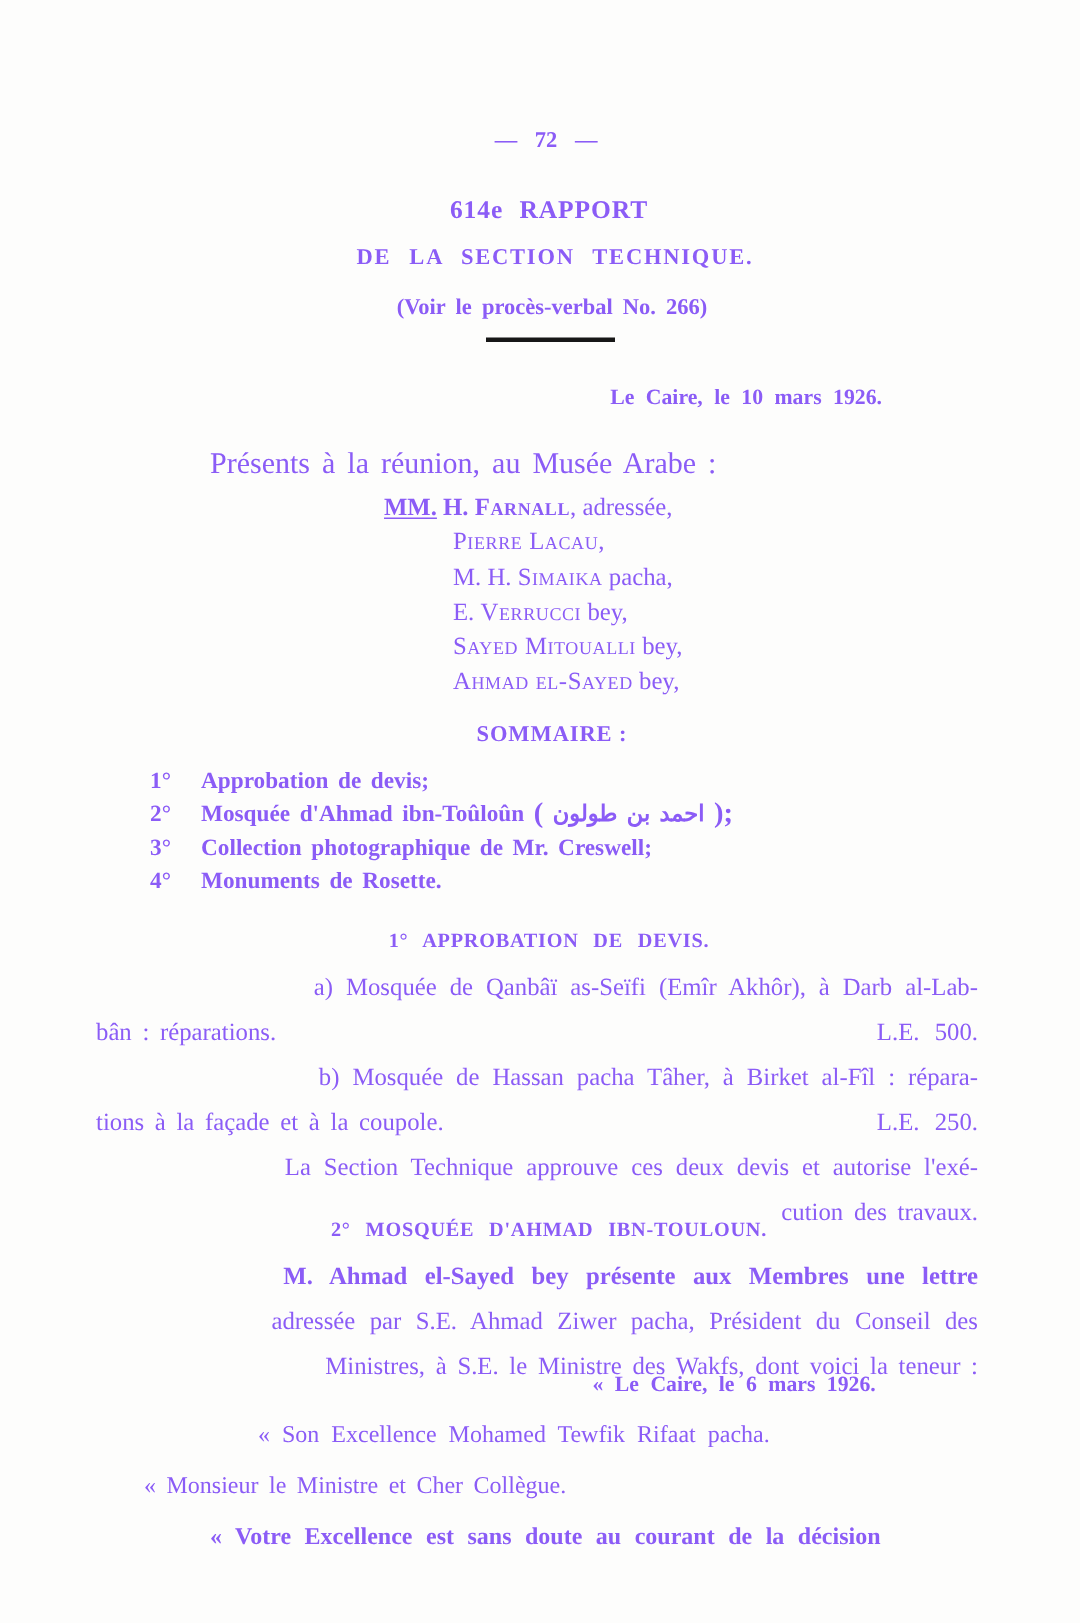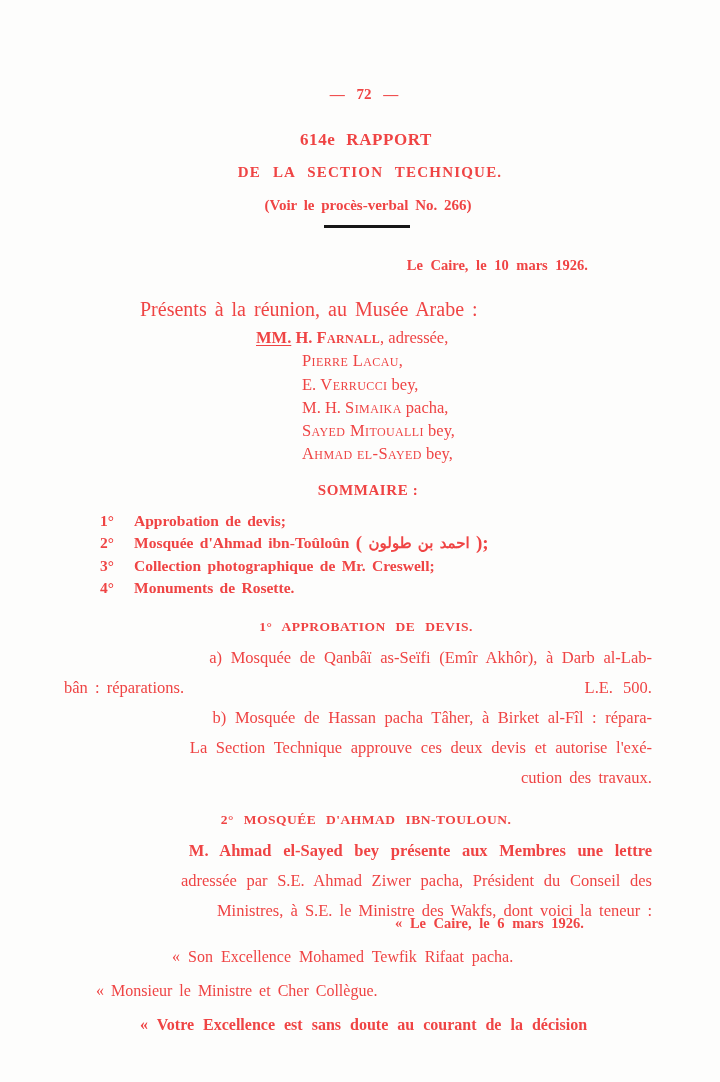--- a/index.html
+++ b/index.html
@@ -5,21 +5,21 @@
   html, body { margin: 0; padding: 0; }
   body {
     width: 720px; height: 1082px;
     background: #ffffff;
     font-family: "Liberation Serif", serif;
   }
   .page {
     position: relative;
     width: 720px; height: 1082px;
     background: #fdfdfc;
-    color: #ef4444;
+    color: #8b5cf6;
     overflow: hidden;
   }
   .abs { position: absolute; }
   .center { left: 0; width: 720px; text-align: center; }
   .b { font-weight: bold; }
   .u { text-decoration: underline; text-underline-offset: 2px; }
   .sc { font-variant: small-caps; letter-spacing: 0.4px; }
 
   .pageno   { top: 86px;  font-size: 15px; word-spacing: 8px; transform: translateX(4px); }
   .title    { top: 130px; font-size: 17px; word-spacing: 6px; letter-spacing: 0.6px; transform: translateX(6px); }
@@ -71,22 +71,22 @@
   <div class="abs center b note">(Voir le procès-verbal No. 266)</div>
   <div class="abs rule"></div>
 
   <div class="abs b dateline1">Le Caire, le 10 mars 1926.</div>
 
   <div class="abs presents">Présents à la réunion, au Musée Arabe :</div>
 
   <div class="abs attendees">
     <div class="row"><span class="u b">MM.</span><span class="b"> H. </span><span class="sc b">Farnall</span><span>, adressée,</span></div>
     <div class="row ind"><span></span><span class="sc">Pierre Lacau</span><span>,</span></div>
+    <div class="row ind"><span>M. H. </span><span class="sc">Simaika</span><span> pacha,</span></div>
     <div class="row ind"><span>E. </span><span class="sc">Verrucci</span><span> bey,</span></div>
-    <div class="row ind"><span>M. H. </span><span class="sc">Simaika</span><span> pacha,</span></div>
     <div class="row ind"><span></span><span class="sc">Sayed Mitoualli</span><span> bey,</span></div>
     <div class="row ind"><span></span><span class="sc">Ahmad el-Sayed</span><span> bey,</span></div>
   </div>
 
   <div class="abs center b sommaire-h">SOMMAIRE :</div>
 
   <div class="abs sommaire">
     <div class="item"><span class="num">1°</span><span class="b">Approbation de devis;</span></div>
     <div class="item"><span class="num">2°</span><span class="b">Mosquée d'Ahmad ibn-Toûloûn</span> <span class="big-paren">(</span> <span class="arabic" dir="rtl">احمد بن طولون</span> <span class="big-paren">);</span></div>
     <div class="item"><span class="num">3°</span><span class="b">Collection photographique de Mr. Creswell;</span></div>
@@ -95,20 +95,24 @@
 
   <div class="abs center b sec-h sec1-h">1°  APPROBATION  DE  DEVIS.</div>
 
   <div class="abs bodyblock sec1-body">
     <div class="indent ws4">a)  Mosquée de Qanbâï as-Seïfi (Emîr Akhôr), à Darb al-Lab-</div>
     <div class="priceline">
       <span>bân : réparations.</span>
       <span class="price">L.E. 500.</span>
     </div>
     <div class="indent ws4">b)  Mosquée de Hassan pacha Tâher, à Birket al-Fîl : répara-</div>
+    <div class="priceline">
+      <span>tions à la façade et à la coupole.</span>
+      <span class="price">L.E. 250.</span>
+    </div>
     <div class="indent ws4">La Section Technique approuve ces deux devis et autorise l'exé-</div>
     <div>cution des travaux.</div>
   </div>
 
   <div class="abs center b sec-h sec2-h">2°  MOSQUÉE  D'AHMAD  IBN-TOULOUN.</div>
 
   <div class="abs bodyblock sec2-para">
     <div class="indent ws7 b">M.  Ahmad  el-Sayed  bey  présente  aux  Membres  une  lettre</div>
     <div class="ws5">adressée par S.E. Ahmad Ziwer pacha, Président du Conseil des</div>
     <div>Ministres, à S.E. le Ministre des Wakfs, dont voici la teneur :</div>

